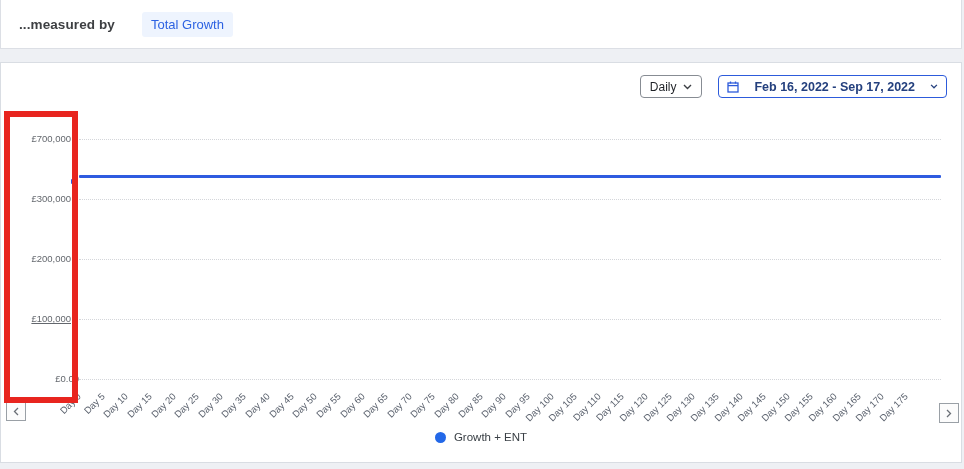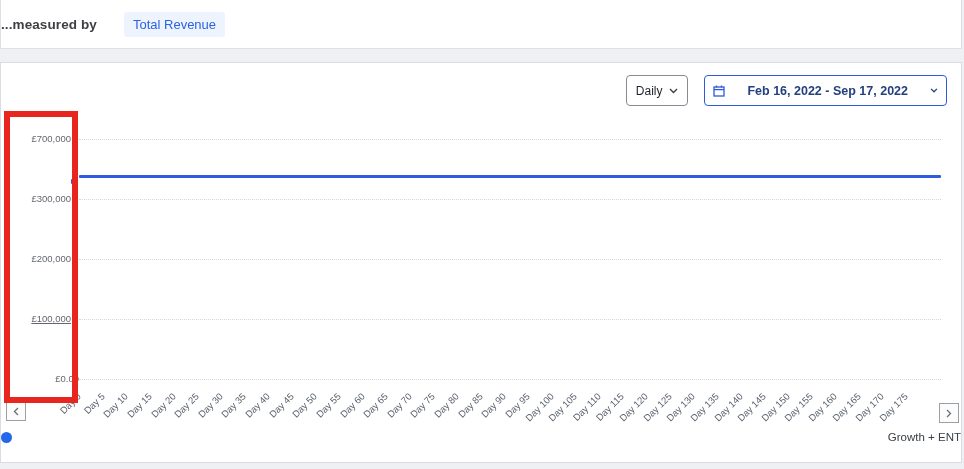--- a/index.html
+++ b/index.html
@@ -5,60 +5,60 @@
   html,body { margin:0; padding:0; }
   body {
     width:964px; height:469px; position:relative; overflow:hidden;
     background:#eef0f4;
     font-family:"Liberation Sans", sans-serif;
   }
   
   .topbar {
     position:absolute; left:0; top:0; width:962px; height:49px;
     background:#ffffff; border:1px solid #dcdfe5; border-top:none;
-    box-sizing:border-box; display:flex; align-items:center; padding-left:0;
+    box-sizing:border-box; display:flex; align-items:center; padding-left:18px;
   }
   .measured-label { font-size:13.5px; font-weight:700; color:#3d3f42; letter-spacing:.1px; }
   .metric-chip {
     margin-left:27px; background:#eef4fe; color:#2d62e2;
     font-size:13px; padding:5px 9px; border-radius:3px; cursor:pointer;
   }
   
   .panel {
     position:absolute; left:0; top:62px; width:962px; height:401px;
     background:#ffffff; border:1px solid #d9dde3; box-sizing:border-box;
   }
   
   .controls { position:absolute; top:12px; right:14px; display:flex; align-items:center; }
   .btn {
-    box-sizing:border-box; height:31px; display:flex; align-items:center; justify-content:center;
+    box-sizing:border-box; height:23px; display:flex; align-items:center; justify-content:center;
     background:#fff; font-size:12px; color:#1f2227; cursor:pointer; user-select:none;
   }
   .daily-btn { border:1px solid #878c93; border-radius:4px; padding:0 9px; gap:7px; margin-right:8px; }
   .seg-group { display:flex; }
   .seg-btn { border:1px solid #9aa0a6; width:33px; margin-left:-1px; }
   .seg-btn:first-child { margin-left:0; }
   .date-btn {
     margin-left:8px; border:1.5px solid #2d5bdb; border-radius:4px;
-    padding:0 8px; gap:22px; color:#24407e; font-weight:700; font-size:12.5px;
+    padding:0 8px; gap:15px; color:#24407e; font-weight:700; font-size:12.5px;
   }
   .chev { display:block; }
   
   .chart-plot { position:absolute; left:0; top:0; width:960px; height:399px; }
   .gridline { position:absolute; left:78px; width:862px; height:0; border-top:1px dotted #d4d6da; }
   .ylab { position:absolute; left:0; width:70px; text-align:right; font-size:9.5px; color:#63676d; }
   .xlab {
     position:absolute; width:62px; text-align:right; white-space:nowrap;
     font-size:9.5px; color:#5b626e;
     transform:rotate(-45deg); transform-origin:100% 50%;
   }
   .series-line { position:absolute; left:78px; width:862px; height:3px; border-radius:1px; }
   .start-marker { position:absolute; width:5px; height:5px; border-radius:1px; }
   
-  .legend { position:absolute; left:0; top:368px; width:100%; display:flex; justify-content:space-between; align-items:center; gap:8px; }
+  .legend { position:absolute; left:0; top:368px; width:100%; display:flex; justify-content:center; align-items:center; gap:8px; }
   .legend-dot { width:11px; height:11px; border-radius:50%; }
   .legend-label { font-size:11.5px; color:#3a4046; }
   
   .nav-btn {
     position:absolute; box-sizing:border-box; width:20px; height:20px;
     border:1px solid #9aa0a6; background:#fcfcfc; display:flex; align-items:center; justify-content:center;
     cursor:pointer; color:#6a6f76;
   }
   .nav-left { left:5px; top:338px; }
   .nav-right { left:938px; top:340px; }
@@ -66,21 +66,21 @@
   .annotation-rect {
     position:absolute; left:4px; top:111px; width:74px; height:292px;
     border:6px solid #e8251f; box-sizing:border-box; z-index:50; pointer-events:none;
   }
 </style>
 </head>
 <body>
 
 <div class="topbar">
   <span class="measured-label">...measured by</span>
-  <span class="metric-chip">Total Revenue</span>
+  <span class="metric-chip">Total Growth</span>
 </div>
 
 <div class="panel">
 
   <div class="controls">
     <div class="btn daily-btn">
       <span>Daily</span>
       <svg class="chev" width="9" height="6" viewBox="0 0 9 6">
           <path d="M1 1l3.5 3.5L8 1" fill="none" stroke="#3c3f44" stroke-width="1.4"></path>
         </svg>

